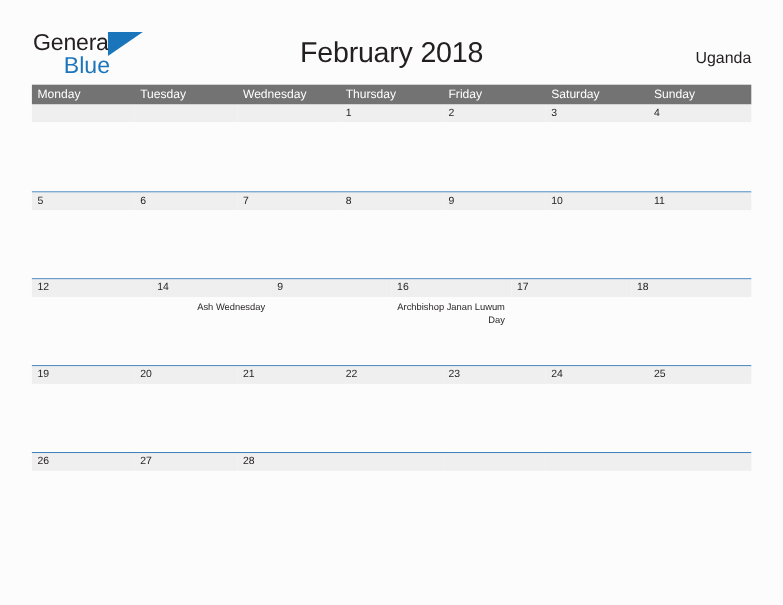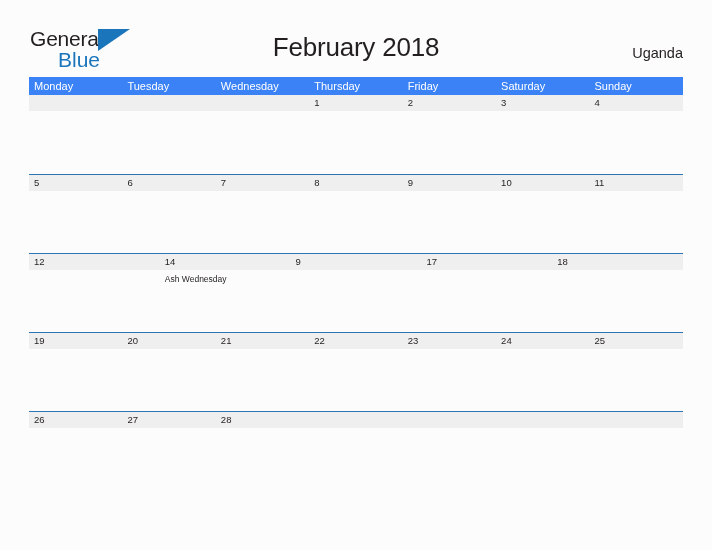--- a/index.html
+++ b/index.html
@@ -77,21 +77,21 @@
   
   .calendar {
     position: absolute;
     left: 29px;
     top: 77px;
     width: 654px;
   }
 
   .weekday-header {
     display: flex;
-    background: #3b82f6;
+    background: #737373;
     height: 18px;
   }
   .weekday-cell {
     flex: 1 1 0;
     color: #ffffff;
     font-size: 11px;
     line-height: 18px;
     padding-left: 5px;
     box-sizing: border-box;
     white-space: nowrap;
@@ -133,20 +133,21 @@
 
   .day-events {
     padding: 4px 6px 0 5px;
     box-sizing: border-box;
   }
   .event-text {
     font-size: 8.5px;
     color: #231f20;
     line-height: 11.5px;
     word-wrap: break-word;
+    text-align: right;
   }
 </style>
 </head>
 <body>
 
 <div class="page-header">
 
   <div class="logo">
     <span class="logo-general">General</span>
     <span class="logo-blue">Blue</span>
@@ -226,20 +227,26 @@
         <div class="day-cell">
           <div class="day-number-band">14</div>
           <div class="day-events">
             <div class="event-text">Ash Wednesday</div>
           </div>
         </div>
         <div class="day-cell">
           <div class="day-number-band">9</div>
         </div>
         <div class="day-cell">
+          <div class="day-number-band">16</div>
+          <div class="day-events">
+            <div class="event-text">Archbishop Janan Luwum Day</div>
+          </div>
+        </div>
+        <div class="day-cell">
           <div class="day-number-band">17</div>
         </div>
         <div class="day-cell">
           <div class="day-number-band">18</div>
         </div>
       </div>
       <div class="week-row">
         <div class="day-cell">
           <div class="day-number-band">19</div>
         </div>

